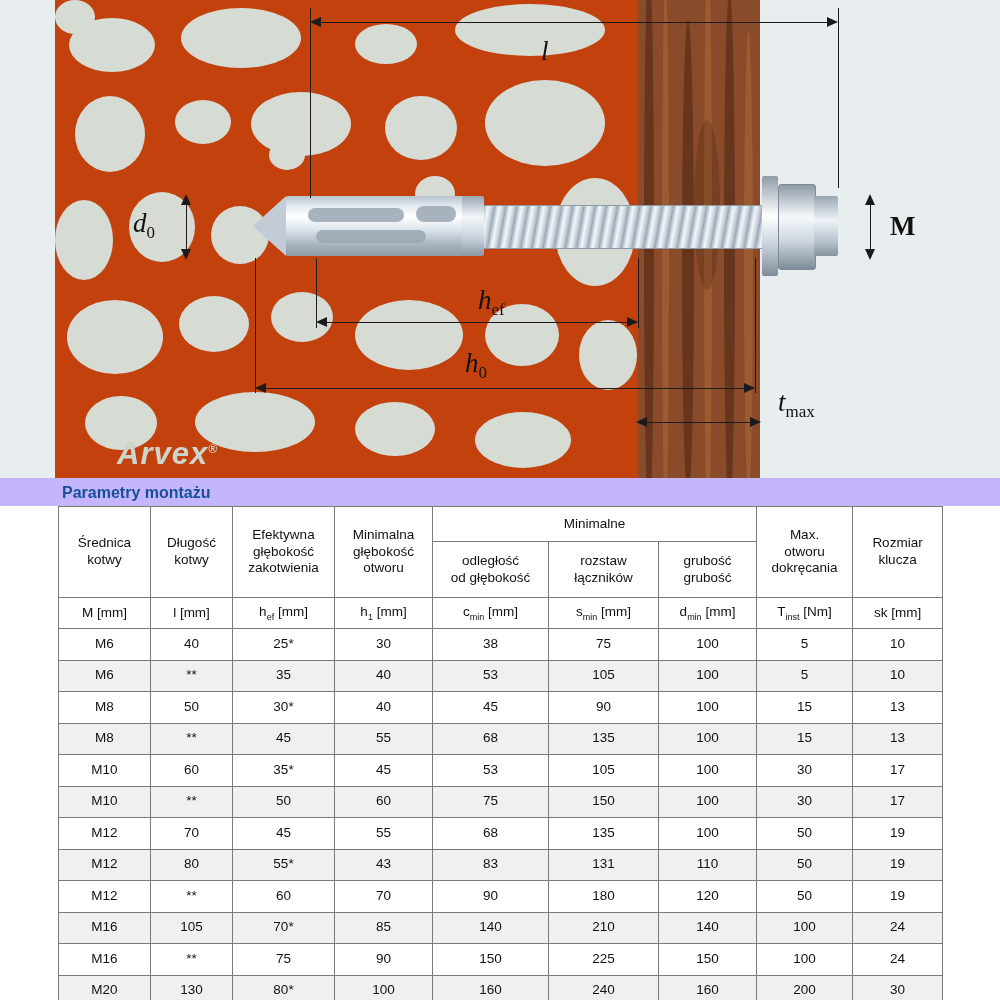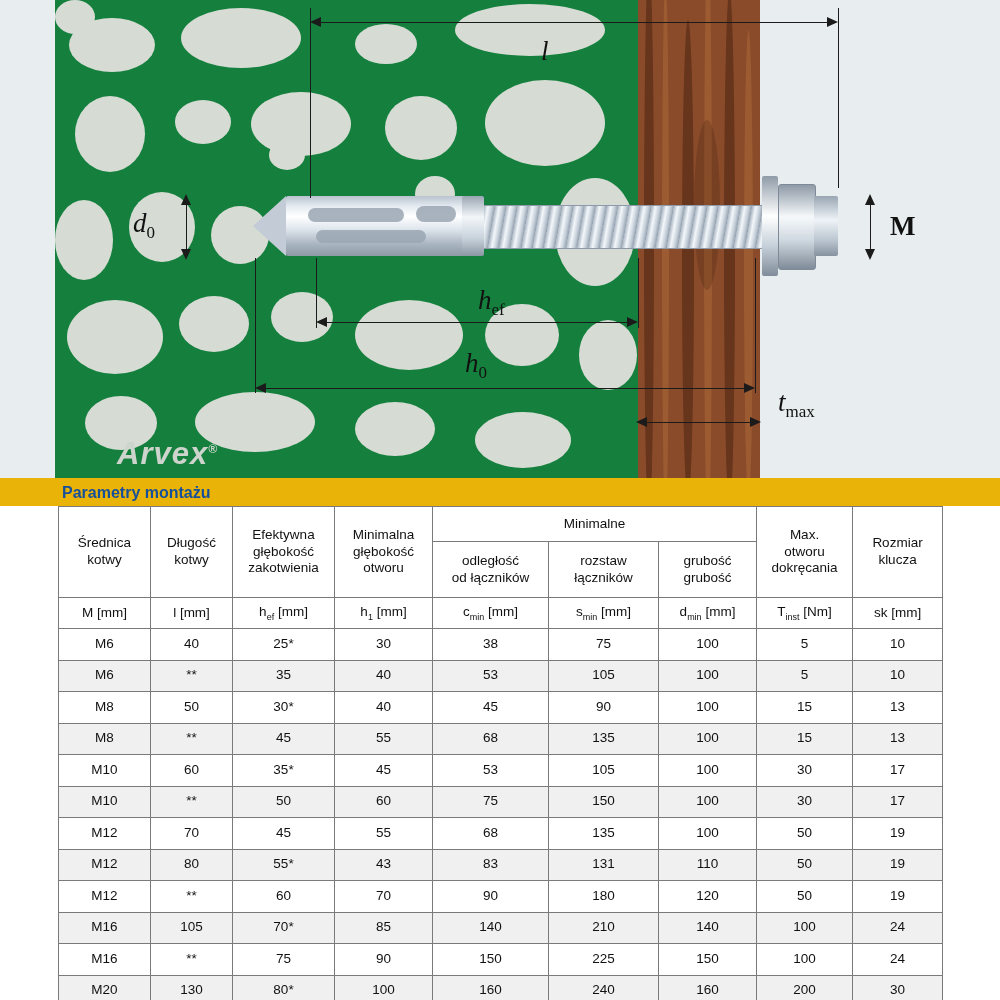--- a/index.html
+++ b/index.html
@@ -11,21 +11,21 @@
   }
   
   .diagram{
     position:relative;
     width:1000px;height:478px;
     background:#e8eef0;
     overflow:hidden;
   }
   .concrete{
     position:absolute;left:55px;top:0;width:583px;height:478px;
-    background:#15803d;
+    background:#c2410c;
   }
   .concrete .agg{
     position:absolute;background:#d6dcd4;border-radius:50%;
   }
   .wood{
     position:absolute;left:638px;top:0;width:122px;height:478px;
     background:#8a4b2a;
     overflow:hidden;
   }
   .wood .grain{
@@ -93,21 +93,21 @@
   .ar-r{border-top:5px solid transparent;border-bottom:5px solid transparent;border-left:11px solid #1b1b1b;}
   .ar-u{border-left:5px solid transparent;border-right:5px solid transparent;border-bottom:11px solid #1b1b1b;}
   .ar-d{border-left:5px solid transparent;border-right:5px solid transparent;border-top:11px solid #1b1b1b;}
   .lbl{position:absolute;font-size:27px;color:#111;font-family:"Liberation Serif",serif;font-style:italic;}
   .lbl b{font-style:italic;font-weight:normal;}
   .lbl sub{font-size:17px;font-style:normal;}
   .lbl-up{font-style:normal;font-weight:bold;}
   
   .tbl-title{
     color:#16509b;font-weight:bold;font-size:16px;
-    padding:6px 0 4px 62px;background:#eab308;
+    padding:6px 0 4px 62px;background:#c4b5fd;
   }
   table{
     border-collapse:collapse;
     width:884px;margin-left:58px;
     font-size:13.5px;color:#111;
     table-layout:fixed;
   }
   th,td{
     border:1px solid #7a7a7a;
     text-align:center;
@@ -272,21 +272,21 @@
         <div>dokręcania</div>
       </th>
       <th rowspan="2">
         <div>Rozmiar</div>
         <div>klucza</div>
       </th>
     </tr>
     <tr>
       <th>
         <div>odległość</div>
-        <div>od łączników</div>
+        <div>od głębokość</div>
       </th>
       <th>
         <div>rozstaw</div>
         <div>łączników</div>
       </th>
       <th>
         <div>grubość</div>
         <div>grubość</div>
       </th>
     </tr>

